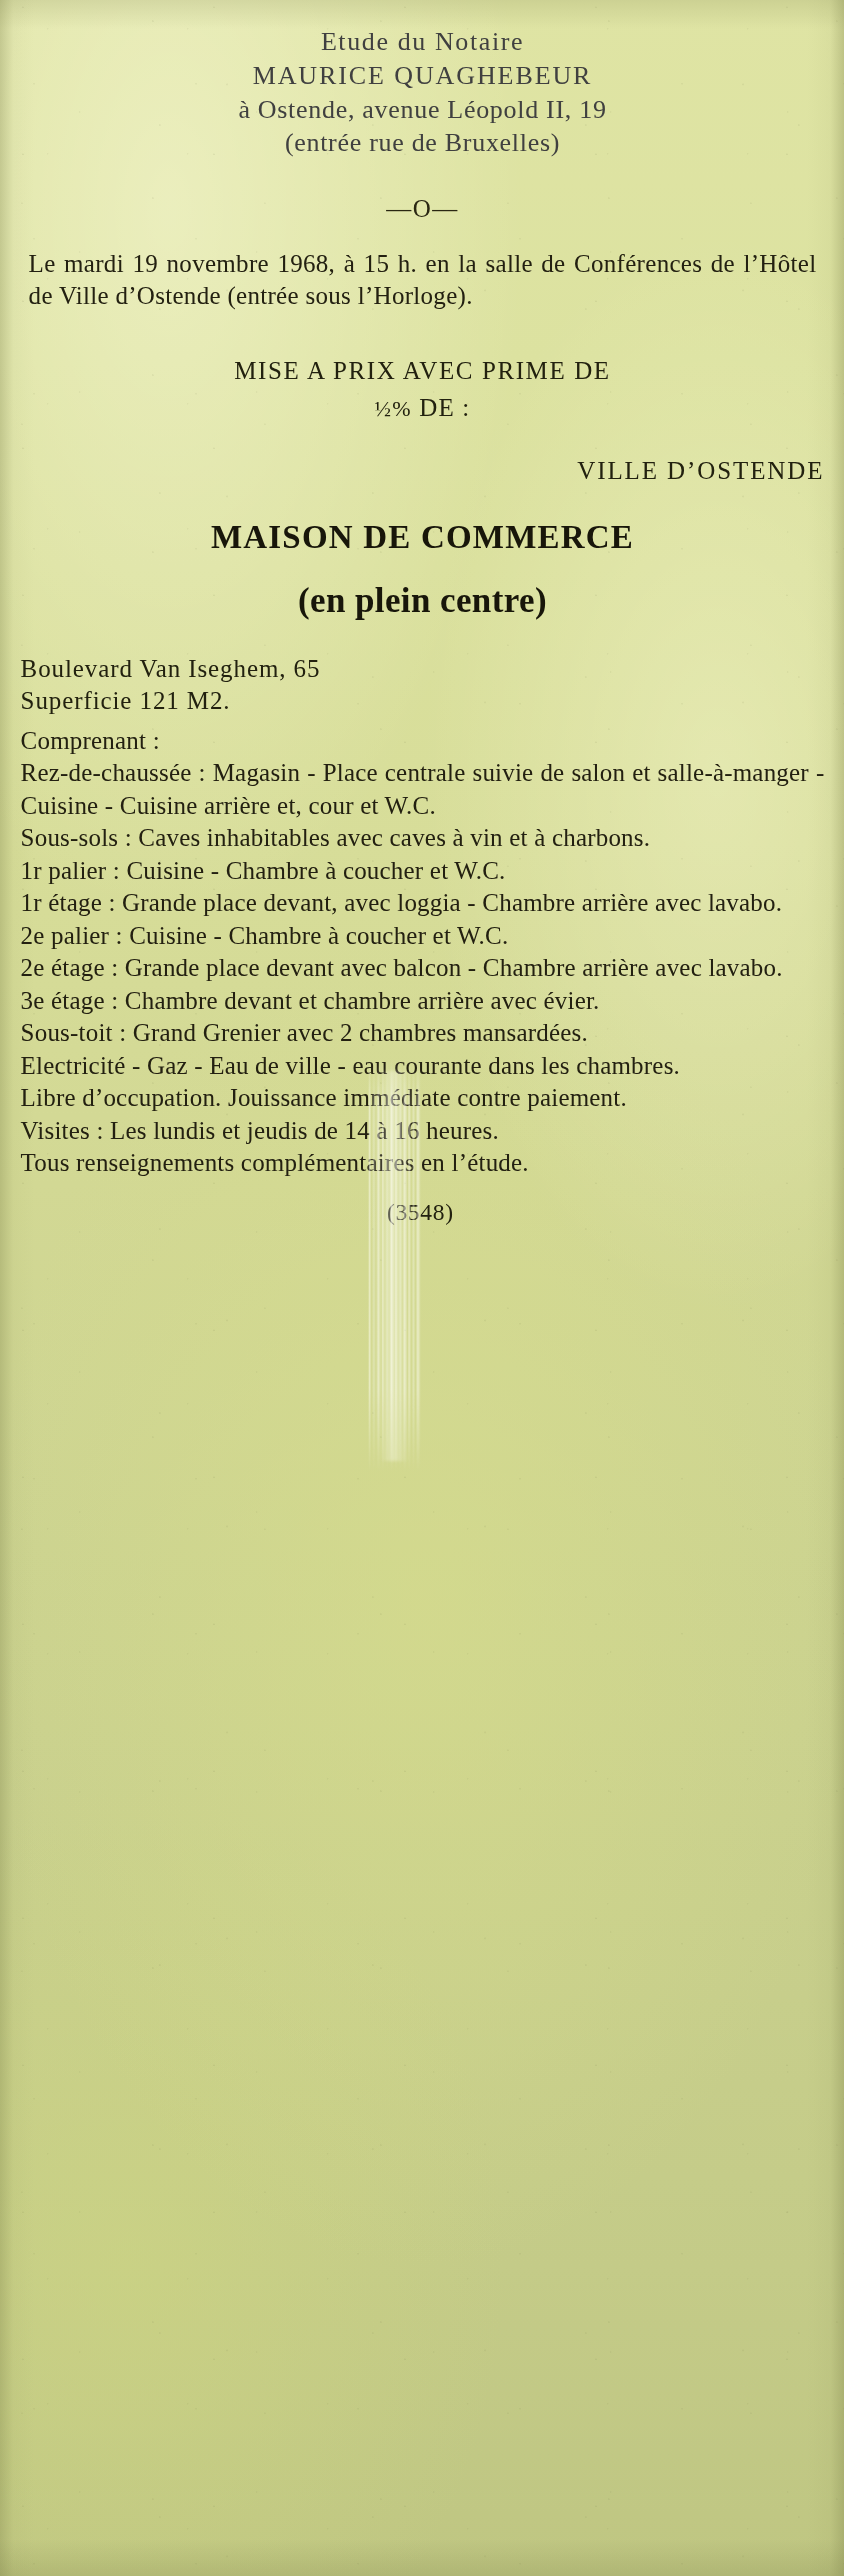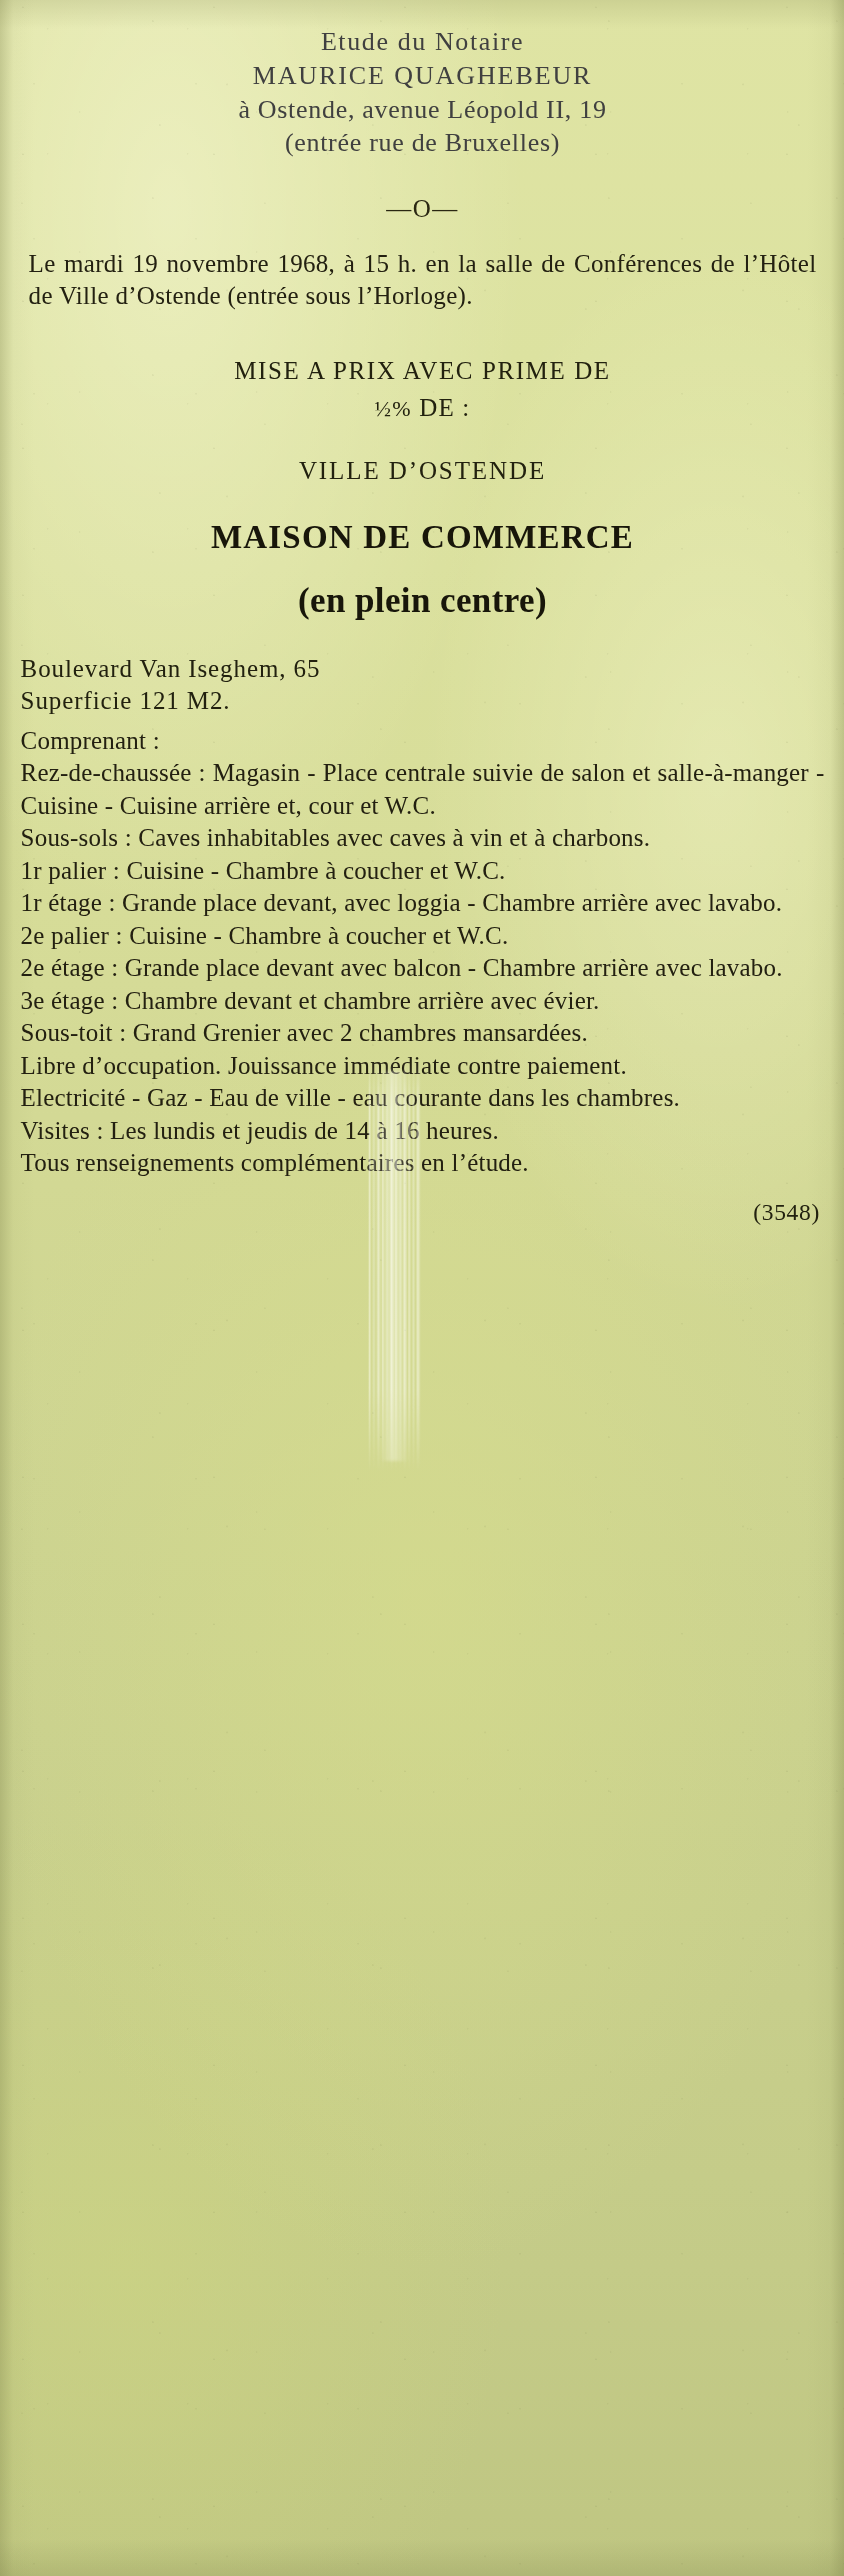--- a/index.html
+++ b/index.html
@@ -104,21 +104,21 @@
   }
   .prime-line {
     text-align: center;
     font-size: 25px;
     letter-spacing: 1.2px;
     margin-top: 5.9px;
   }
   .frac { font-size: 22px; }
 
   .ville {
-    text-align: center;
+    text-align: right;
     font-size: 25px;
     letter-spacing: 1.9px;
     margin-top: 35px;
   }
 
   .title-main {
     text-align: center;
     font-weight: bold;
     font-size: 33px;
     letter-spacing: 1.2px;
@@ -148,21 +148,21 @@
   .body-list .row {
     font-size: 25px;
     line-height: 1.30;
     text-align: justify;
     text-align-last: left;
     letter-spacing: 0.2px;
     color: #232011;
   }
 
   .refnum {
-    text-align: right;
+    text-align: center;
     font-size: 23.5px;
     letter-spacing: 0.7px;
     margin-top: 19px;
     padding-right: 4.4px;
     padding-bottom: 20.6px;
   }
 
   
   #streak {
     position: absolute;
@@ -240,22 +240,22 @@
   <div class="body-list">
     <div class="row">Comprenant :</div>
     <div class="row">Rez-de-chaussée : Magasin - Place centrale suivie de salon et salle-à-manger - Cuisine - Cuisine arrière et, cour et W.C.</div>
     <div class="row">Sous-sols : Caves inhabitables avec caves à vin et à charbons.</div>
     <div class="row">1r palier : Cuisine - Chambre à coucher et W.C.</div>
     <div class="row">1r étage : Grande place devant, avec loggia - Chambre arrière avec lavabo.</div>
     <div class="row">2e palier : Cuisine - Chambre à coucher et W.C.</div>
     <div class="row">2e étage : Grande place devant avec balcon - Chambre arrière avec lavabo.</div>
     <div class="row">3e étage : Chambre devant et chambre arrière avec évier.</div>
     <div class="row">Sous-toit : Grand Grenier avec 2 chambres mansardées.</div>
+    <div class="row">Electricité - Gaz - Eau de ville - eau courante dans les chambres.</div>
     <div class="row">Libre d’occupation. Jouissance immédiate contre paiement.</div>
-    <div class="row">Electricité - Gaz - Eau de ville - eau courante dans les chambres.</div>
     <div class="row">Visites : Les lundis et jeudis de 14 à 16 heures.</div>
     <div class="row">Tous renseignements complémentaires en l’étude.</div>
   </div>
 
   <div class="refnum">(3548)</div>
 
 </div>
 
 <div id="streak"></div>
 <div id="streak2"></div>

